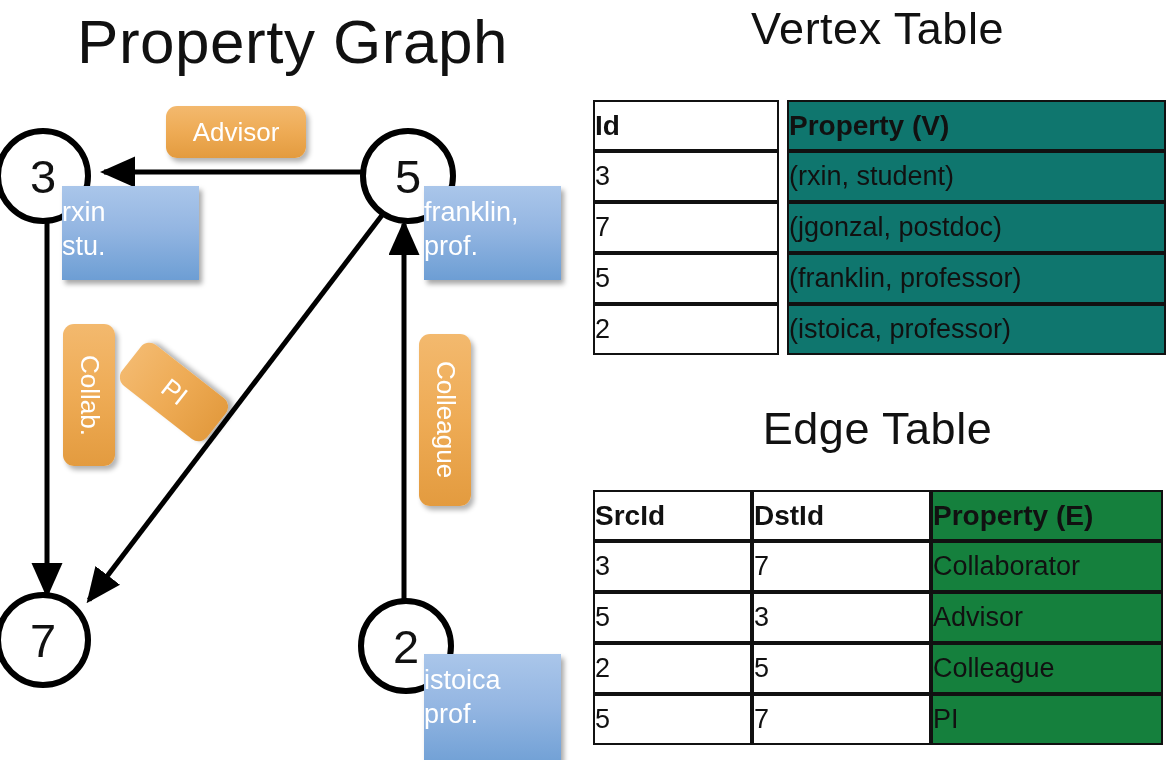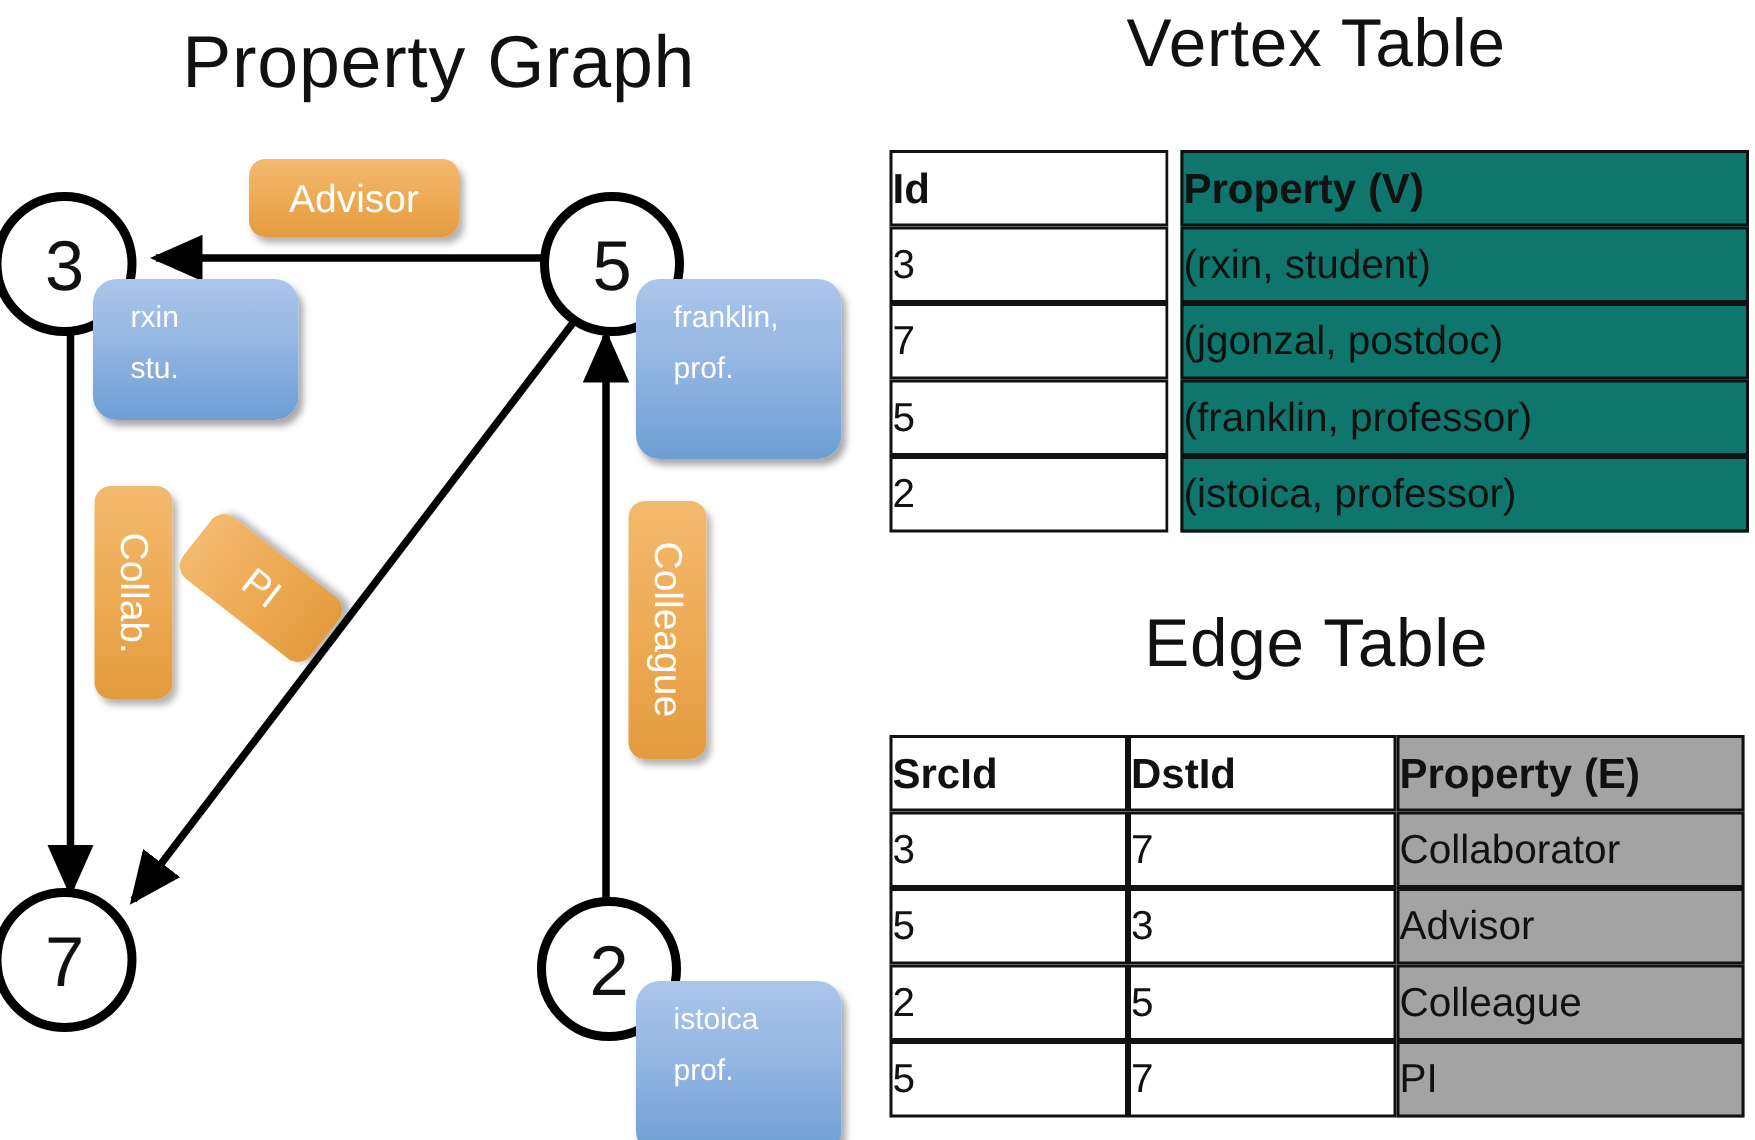--- a/index.html
+++ b/index.html
@@ -24,21 +24,21 @@
   
   .panel-title {
     text-align: center;
     font-family: "Liberation Sans", sans-serif;
     font-weight: 300;
     color: #111111;
     letter-spacing: 0.5px;
   }
   #graph-title {
     position: absolute; left: 0; top: 12px; width: 585px;
-    font-size: 49px; line-height: 60px;
+    font-size: 62px; line-height: 60px;
   }
   #vertex-title {
     position: absolute; left: 0; top: 0; width: 585px;
     font-size: 45px; line-height: 58px;
   }
   #edge-title {
     position: absolute; left: 0; top: 400px; width: 585px;
     font-size: 45px; line-height: 58px;
   }
 
@@ -58,27 +58,27 @@
     font-size: 47px;
     font-weight: 300;
     color: #111111;
     font-family: "Liberation Sans", sans-serif;
     z-index: 4;
   }
 
   
   .prop-box {
     position: absolute;
-    border-radius: 16px;
+    border-radius: 0;
     background: linear-gradient(to bottom, #aac6ea 0%, #94b6e2 45%, #6d9ed4 100%);
     box-shadow: 3px 4px 5px rgba(0,0,0,0.35);
     color: #ffffff;
-    font-size: 20px;
+    font-size: 27px;
     line-height: 34px;
-    padding: 9px 0 9px 25px;
+    padding: 9px 0 9px 0;
     box-sizing: border-box;
     z-index: 6;
     font-family: "Liberation Sans", sans-serif;
     font-weight: 300;
   }
   .prop-box span { display: block; }
 
   
   .edge-label {
     position: absolute;
@@ -116,21 +116,21 @@
     text-align: left;
     font-weight: 300;
     font-size: 27px;
     color: #111111;
     padding: 0;
     height: 47px;
     background: #ffffff;
   }
   .tbl td.hdr { font-weight: bold; font-size: 28px; }
   .tbl td.blue { background: #0f766e; }
-  .tbl td.peach { background: #a3a3a3; }
+  .tbl td.peach { background: #15803d; }
   
   .tbl td.gap {
     border: none;
     width: 8px;
     background: #ffffff;
     height: 47px;
   }
 
   #vertex-table { left: 8px; top: 100px; }
   #edge-table   { left: 8px; top: 490px; }
@@ -161,21 +161,21 @@
   <div class="node-circle" style="left:-5px; top:128px; width:96px; height:96px;">3</div>
   <div class="node-circle" style="left:360px; top:128px; width:96px; height:96px;">5</div>
   <div class="node-circle" style="left:-5px; top:592px; width:96px; height:96px;">7</div>
   <div class="node-circle" style="left:358px; top:598px; width:96px; height:96px;">2</div>
 
   <div class="prop-box" style="left:62px; top:186px; width:137px; height:94px;">
     <span>rxin</span>
     <span>stu.</span>
   </div>
 
-  <div class="prop-box" style="left:424px; top:186px; width:137px; height:120px;">
+  <div class="prop-box" style="left:424px; top:186px; width:137px; height:94px;">
     <span>franklin,</span>
     <span>prof.</span>
   </div>
 
 
   <div class="prop-box" style="left:424px; top:654px; width:137px; height:116px;">
     <span>istoica</span>
     <span>prof.</span>
   </div>
 

